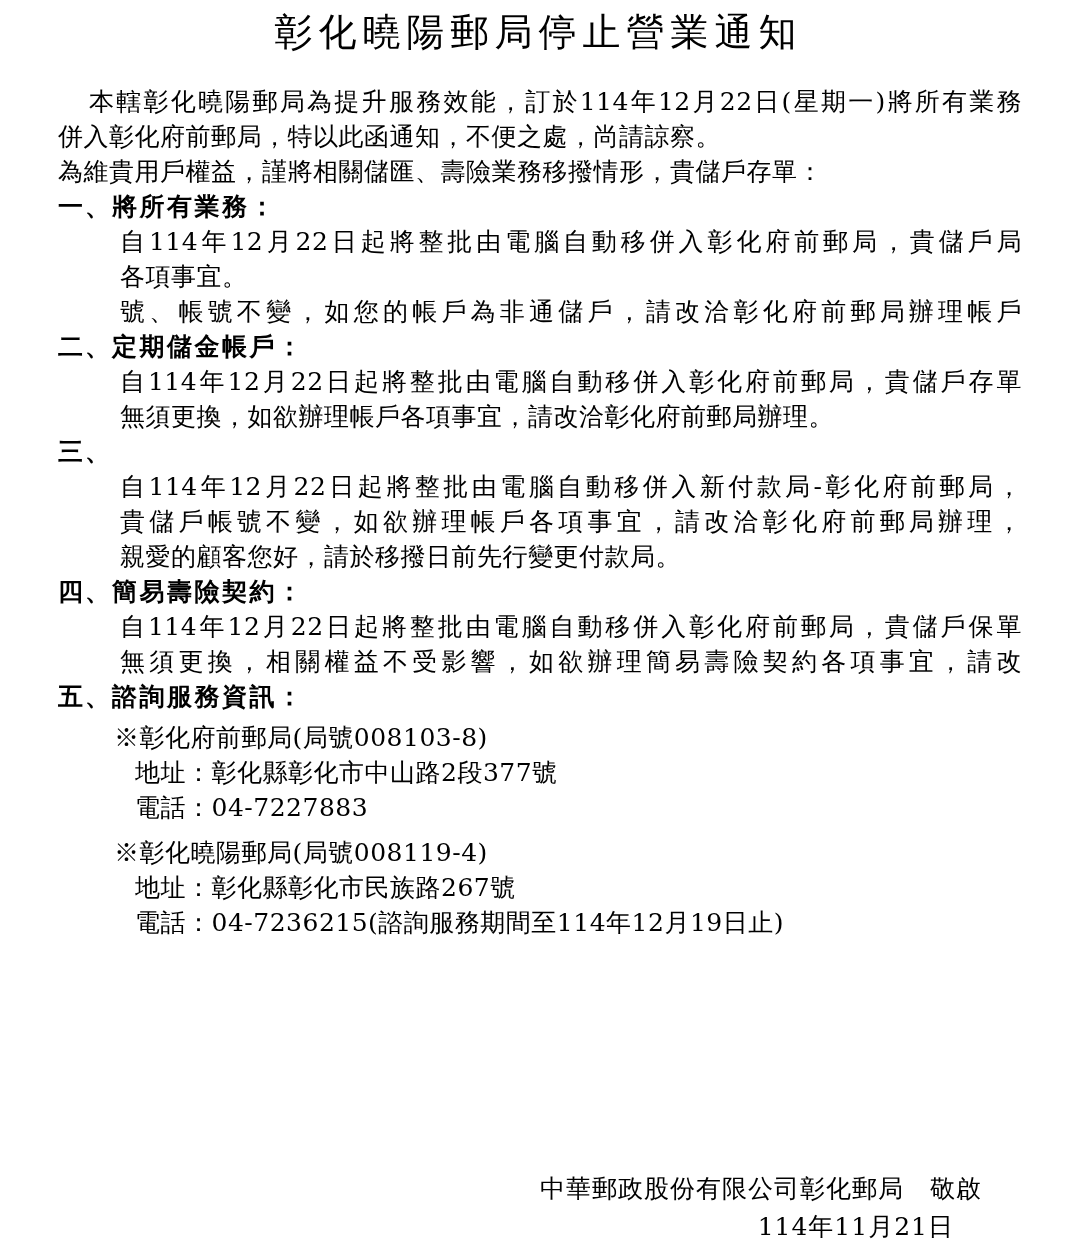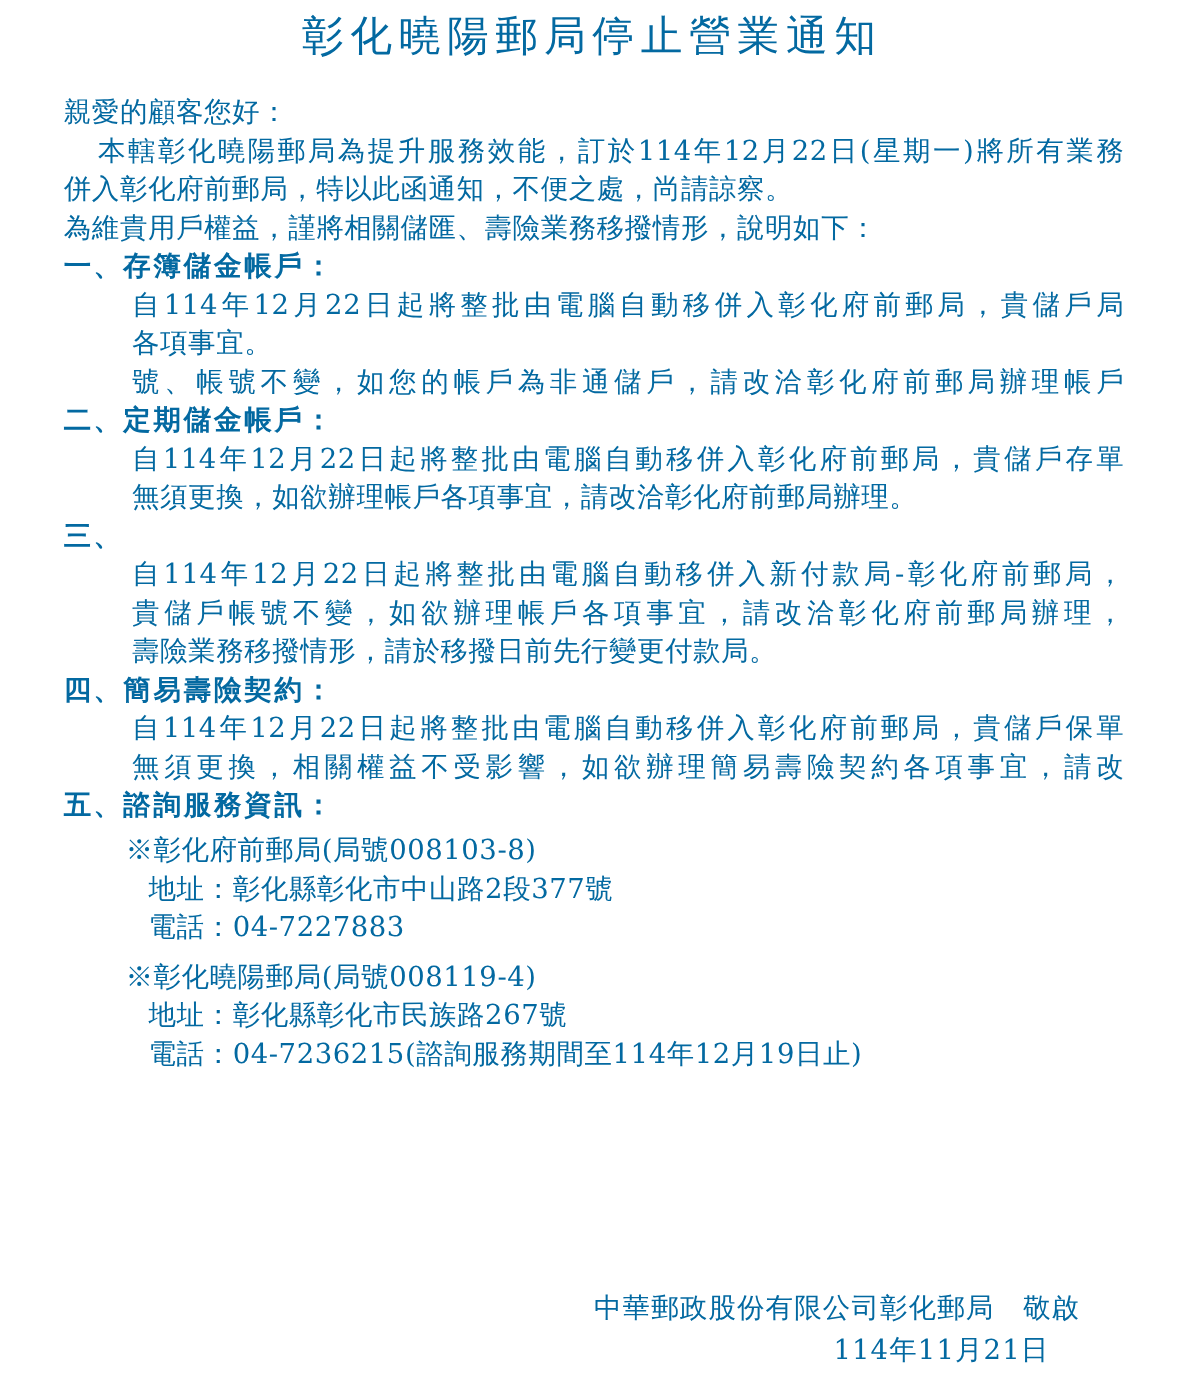--- a/index.html
+++ b/index.html
@@ -5,21 +5,21 @@
   html, body {
     margin: 0;
     padding: 0;
     background: #ffffff;
   }
   .page {
     position: relative;
     width: 1077px;
     height: 1257px;
     background: #ffffff;
-    color: #0369a1;
+    color: #000000;
     font-family: "DejaVu Serif", "Liberation Serif", serif;
     overflow: hidden;
   }
   .title {
     margin: 0;
     padding-top: 10px;
     font-size: 38px;
     font-weight: 500;
     line-height: 44px;
     letter-spacing: 6px;
@@ -70,51 +70,50 @@
   }
   .footer .date { margin-right: 28px; }
 </style>
 </head>
 <body>
 
 <div class="page">
   <h1 class="title">彰化曉陽郵局停止營業通知</h1>
 
   <div class="content">
-    <div class="line">親愛的顧客您好：</div>
     <div id="intro">
         <div class="intro-line fill">本轄彰化曉陽郵局為提升服務效能，訂於114年12月22日(星期一)將所有業務</div>
         <div class="intro-line line">併入彰化府前郵局，特以此函通知，不便之處，尚請諒察。</div>
-        <div class="intro-line line">為維貴用戶權益，謹將相關儲匯、壽險業務移撥情形，說明如下：</div>
+        <div class="intro-line line">為維貴用戶權益，謹將相關儲匯、壽險業務移撥情形，貴儲戶存單：</div>
       </div>
     <div id="items">
         <div class="item">
           <div class="item-head">
             <span class="marker">一、</span>
-            <span class="heading">存簿儲金帳戶：</span>
+            <span class="heading">將所有業務：</span>
           </div>
           <div class="para-line fill">自114年12月22日起將整批由電腦自動移併入彰化府前郵局，貴儲戶局</div>
           <div class="para-line line">各項事宜。</div>
           <div class="para-line fill">號、帳號不變，如您的帳戶為非通儲戶，請改洽彰化府前郵局辦理帳戶</div>
         </div>
         <div class="item">
           <div class="item-head">
             <span class="marker">二、</span>
             <span class="heading">定期儲金帳戶：</span>
           </div>
           <div class="para-line fill">自114年12月22日起將整批由電腦自動移併入彰化府前郵局，貴儲戶存單</div>
           <div class="para-line line">無須更換，如欲辦理帳戶各項事宜，請改洽彰化府前郵局辦理。</div>
         </div>
         <div class="item">
           <div class="item-head">
             <span class="marker">三、</span>
           </div>
           <div class="para-line fill">自114年12月22日起將整批由電腦自動移併入新付款局-彰化府前郵局，</div>
           <div class="para-line fill">貴儲戶帳號不變，如欲辦理帳戶各項事宜，請改洽彰化府前郵局辦理，</div>
-          <div class="para-line line">壽險業務移撥情形，請於移撥日前先行變更付款局。</div>
+          <div class="para-line line">親愛的顧客您好，請於移撥日前先行變更付款局。</div>
         </div>
         <div class="item">
           <div class="item-head">
             <span class="marker">四、</span>
             <span class="heading">簡易壽險契約：</span>
           </div>
           <div class="para-line fill">自114年12月22日起將整批由電腦自動移併入彰化府前郵局，貴儲戶保單</div>
           <div class="para-line fill">無須更換，相關權益不受影響，如欲辦理簡易壽險契約各項事宜，請改</div>
         </div>
         <div class="item">

